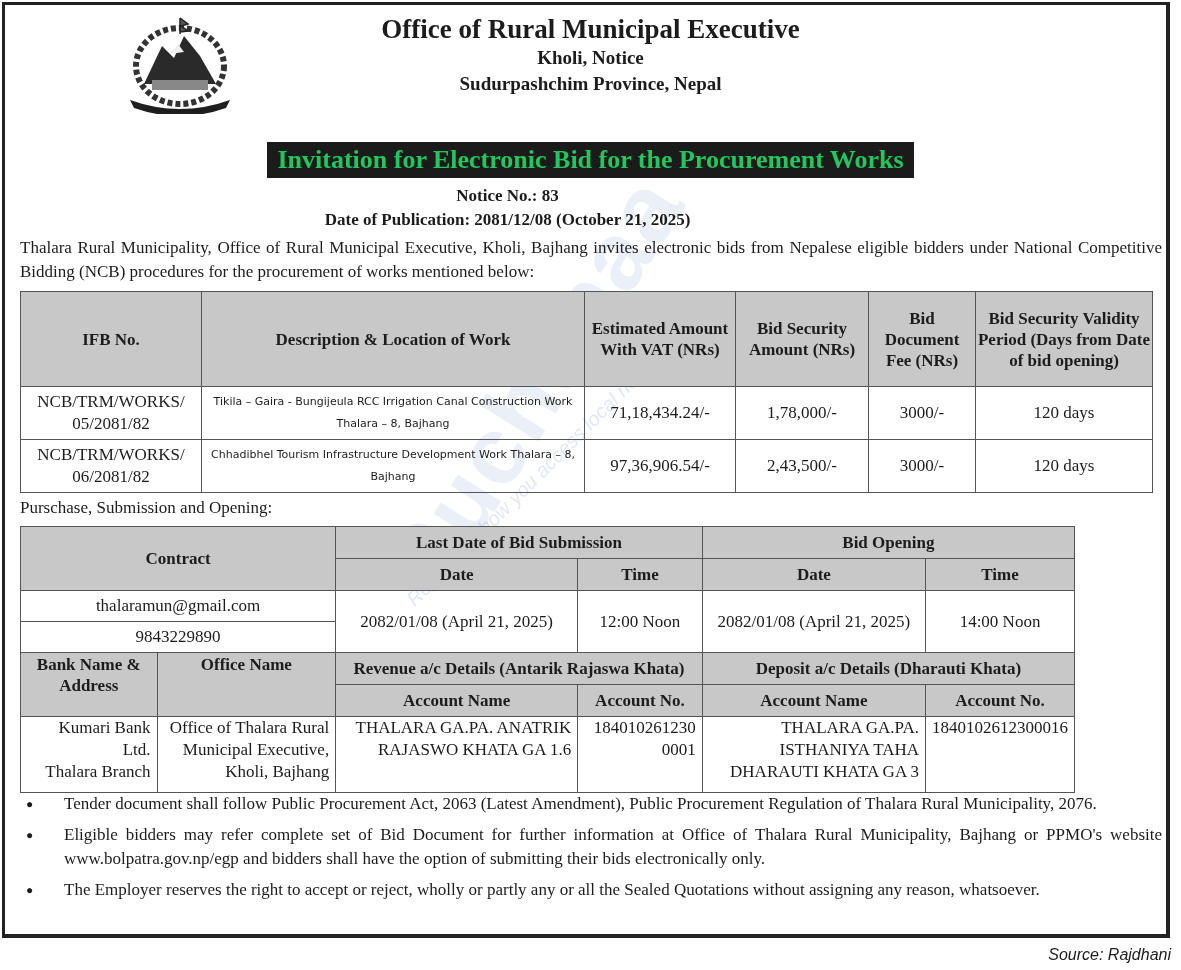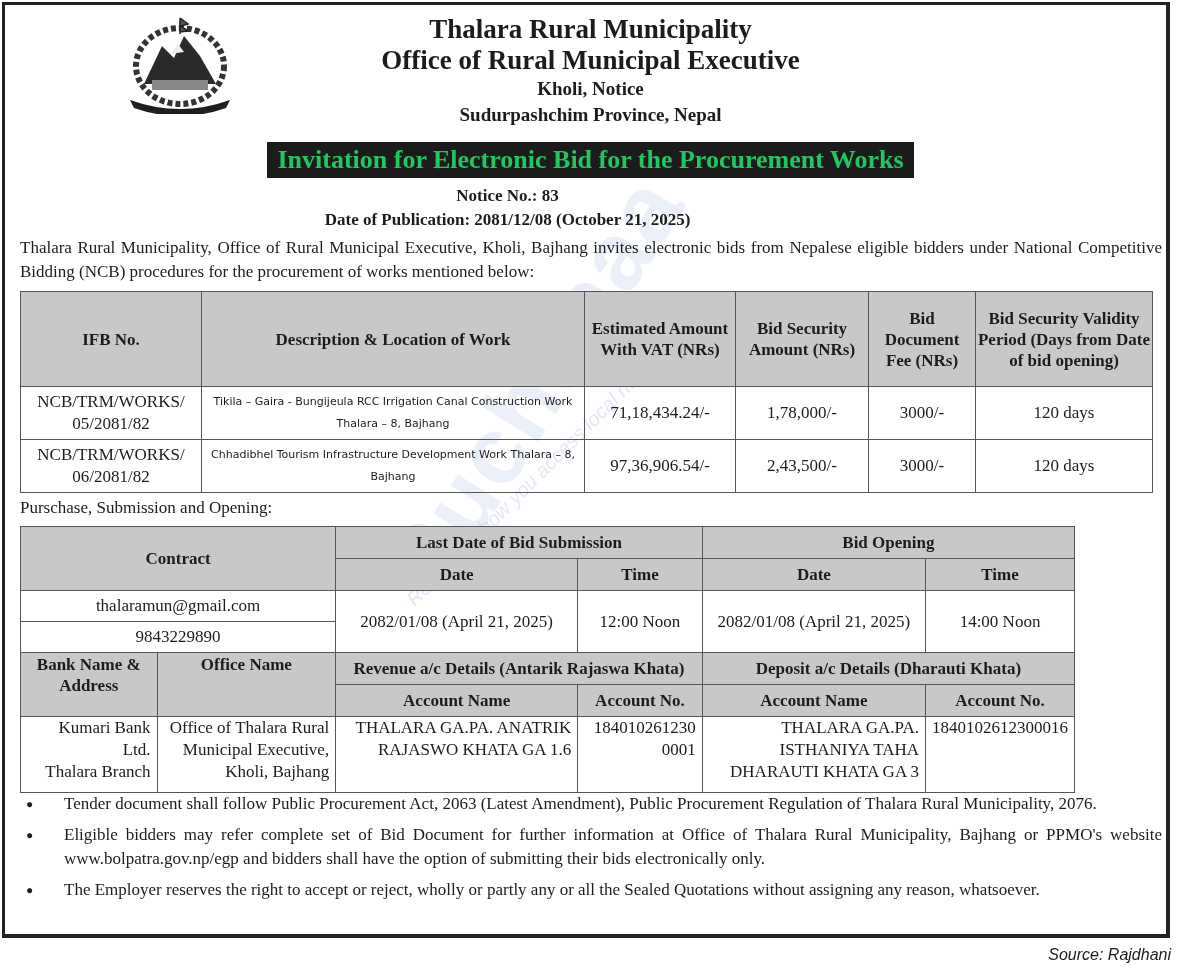--- a/index.html
+++ b/index.html
@@ -55,21 +55,20 @@
 <svg class="logo" viewBox="0 0 116 100">
   <ellipse cx="58" cy="52" rx="44" ry="38" fill="none" stroke="#333" stroke-width="6" stroke-dasharray="5 3"></ellipse>
   <path d="M22 70 L40 32 L52 44 L62 22 L78 42 L94 70 Z" fill="#2a2a2a"></path>
   <path d="M48 40 L56 30 L62 38 Z" fill="#eee"></path>
   <rect x="30" y="66" width="56" height="10" fill="#888"></rect>
   <path d="M58 4 L58 20 M58 4 L66 10 L59 12 L66 17 L58 18" stroke="#222" stroke-width="1.5" fill="#555"></path>
   <path d="M8 86 Q58 104 108 86 L104 94 Q58 110 12 94 Z" fill="#1e1e1e"></path>
 </svg>
 
 <div class="header">
-  <div class="h1">Thalara Rural Municipality</div>
   <div class="h1">Office of Rural Municipal Executive</div>
   <div class="h3">Kholi, Notice</div>
   <div class="h3">Sudurpashchim Province, Nepal</div>
 </div>
 
 <div class="banner-wrap">
   <span class="banner">Invitation for Electronic Bid for the Procurement Works</span>
 </div>
 
 <div class="notice">

